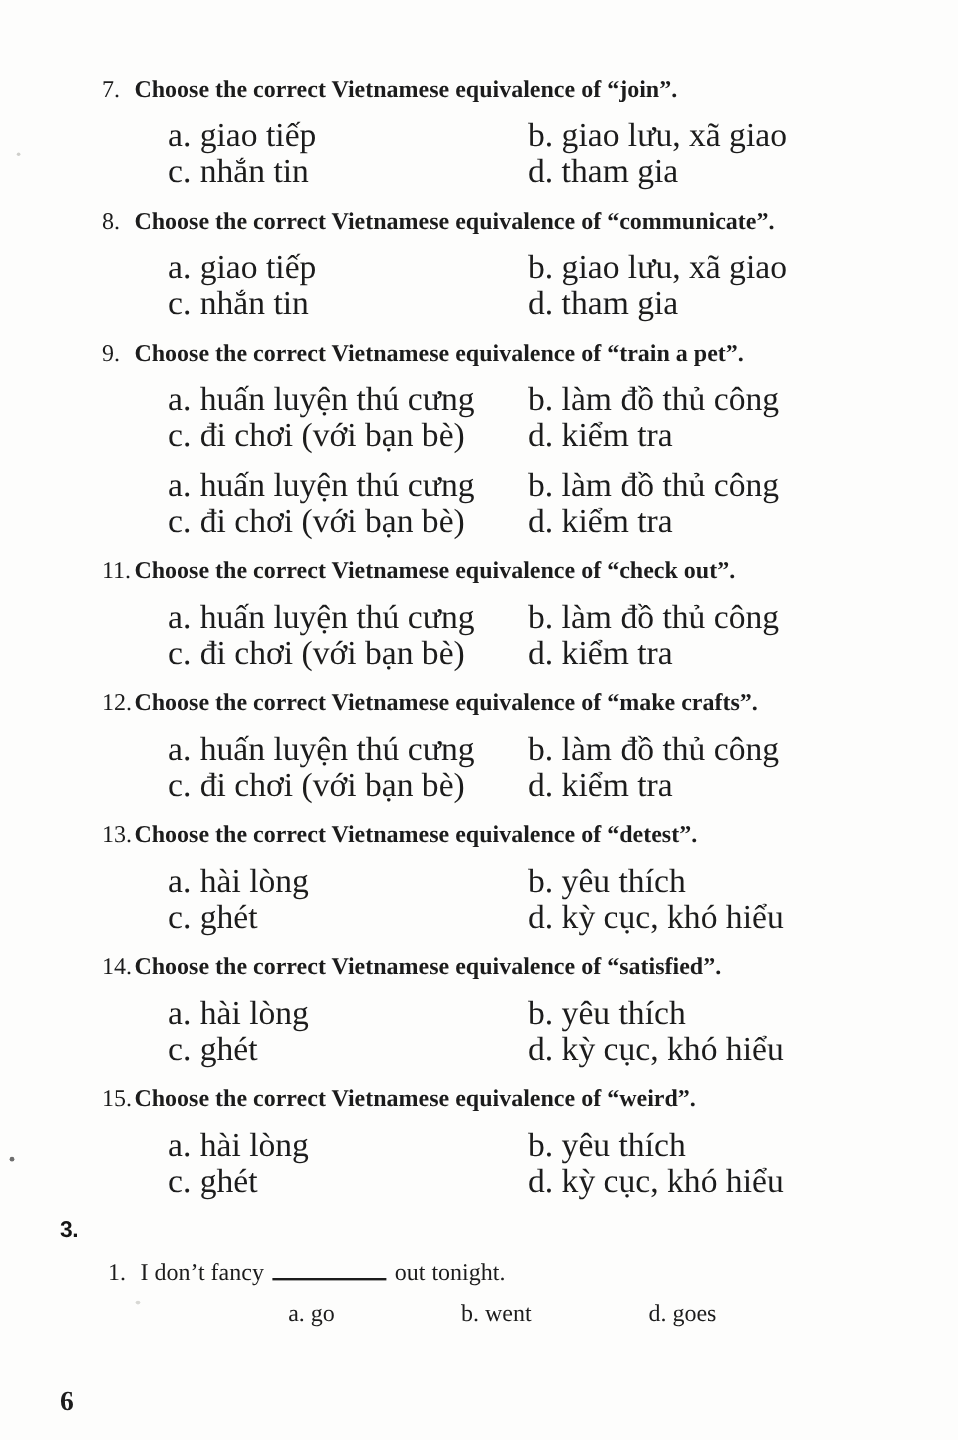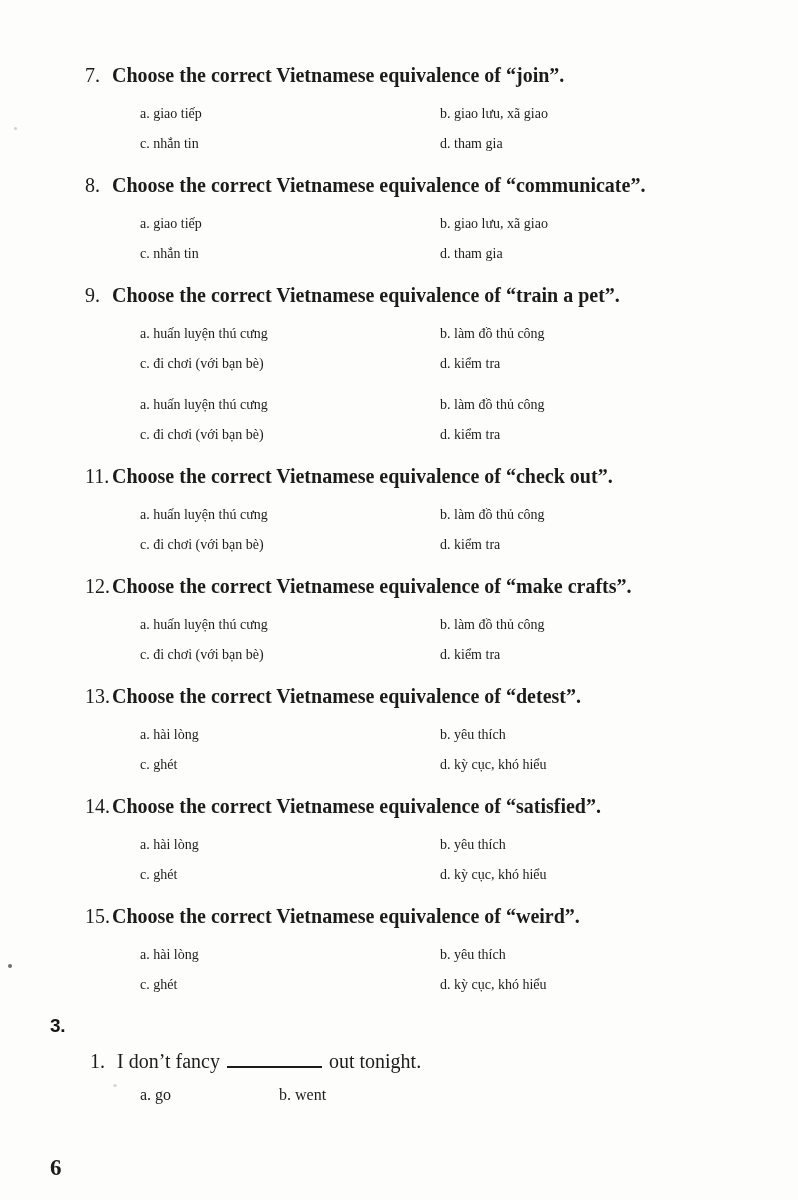--- a/index.html
+++ b/index.html
@@ -25,21 +25,21 @@
     display:flex;
     font-size:20px; line-height:30px;
     margin-bottom:9px;
   }
   .q-num { flex:0 0 27px; }
   .q-text { flex:1;font-weight:bold; }
   .opts {
     margin-left:55px;
     display:grid;
     grid-template-columns:300px 1fr;
-    font-size:14px; line-height:30px;
+    font-size:28px; line-height:30px;
   }
   .section-head {
     display:flex;
     margin-left:-35px;
     margin-top:5px;
     font-family:"Liberation Sans","DejaVu Sans",sans-serif;
     font-weight:700;
     font-size:19px; line-height:30px;
     letter-spacing:-0.3px;
     color:#151515;
@@ -55,21 +55,21 @@
     display:inline-block;
     width:95px; height:14px;
     border-bottom:2px solid #1c1c1c;
     margin:0 7px;
     vertical-align:baseline;
   }
   .final-opts {
     margin-left:55px; margin-top:4px;
     display:grid;
     grid-template-columns:139px 164px 154px auto;
-    font-size:16px; line-height:30px;
+    font-size:20px; line-height:30px;text-align:right;
   }
   .page-num {
     position:absolute;
     left:50px; top:1153px;
     font-size:23px; font-weight:700;
     line-height:30px;
   }
   .speck { position:absolute; border-radius:50%; }
   .speck-1 { left:8px; top:964px; width:4px; height:4px; background:#6e6e6e; }
   .speck-2 { left:14px; top:127px; width:3px; height:3px; background:#cfcfcb; }
@@ -199,20 +199,21 @@
     </div>
 
     <div class="sub-q">
       <span class="sub-num">1.</span>
       <span><span>I don’t fancy</span><span class="blank"></span><span>out tonight.</span></span>
     </div>
 
     <div class="final-opts">
       <span>a. go</span>
       <span>b. went</span>
+      <span>d. goes</span>
     </div>
 
   </div>
 
   <div class="page-num">6</div>
 
   <span class="speck speck-1"></span>
   <span class="speck speck-2"></span>
   <span class="speck speck-3"></span>
 </div>

